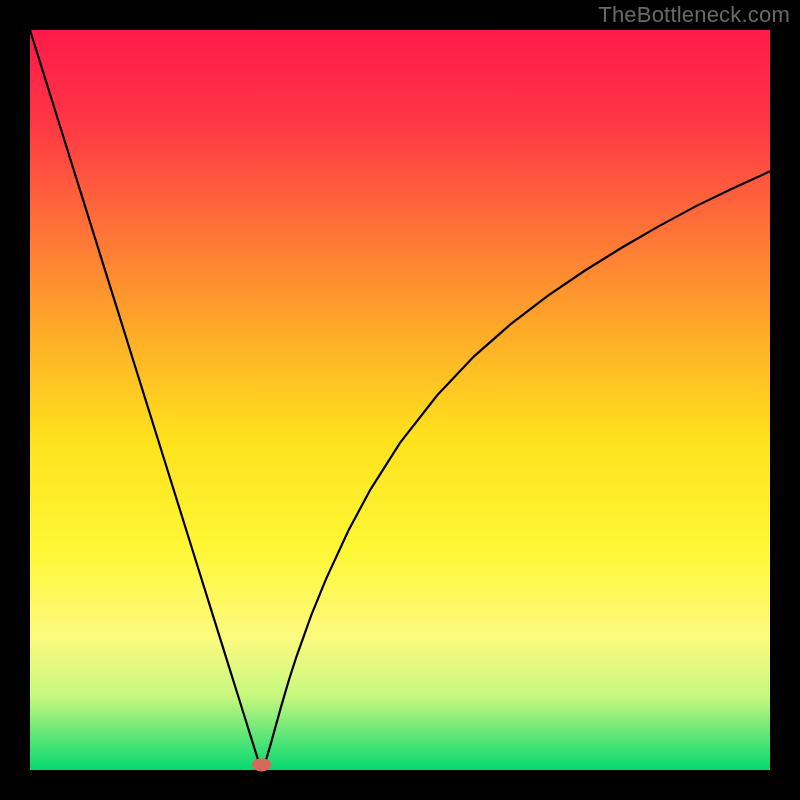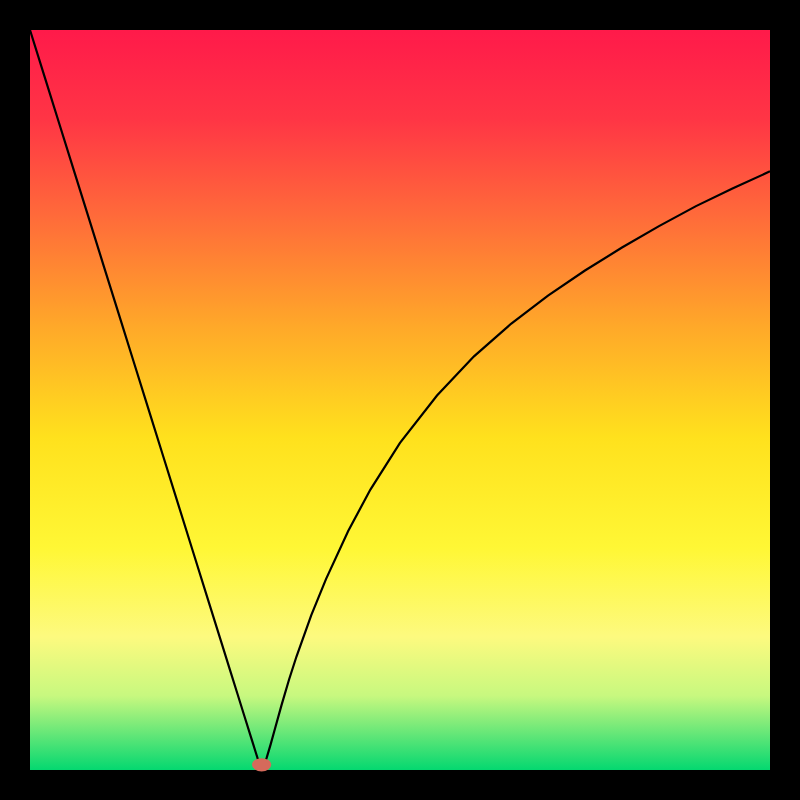--- a/index.html
+++ b/index.html
@@ -28,20 +28,21 @@
     z-index: 10;
   }
   svg {
     display: block;
   }
 </style>
 </head>
 <body>
 
 <div class="frame">
+  <div class="watermark">TheBottleneck.com</div>
 
   <svg id="chart-svg" width="800" height="800" viewBox="0 0 800 800">
     <defs>
       <linearGradient id="bg-grad" x1="0" y1="0" x2="0" y2="1">
           <stop offset="0%" stop-color="#ff1a4a"></stop>
           <stop offset="12%" stop-color="#ff3545"></stop>
           <stop offset="25%" stop-color="#ff6a3a"></stop>
           <stop offset="40%" stop-color="#ffa829"></stop>
           <stop offset="55.00000000000001%" stop-color="#ffe11d"></stop>
           <stop offset="70%" stop-color="#fff735"></stop>

